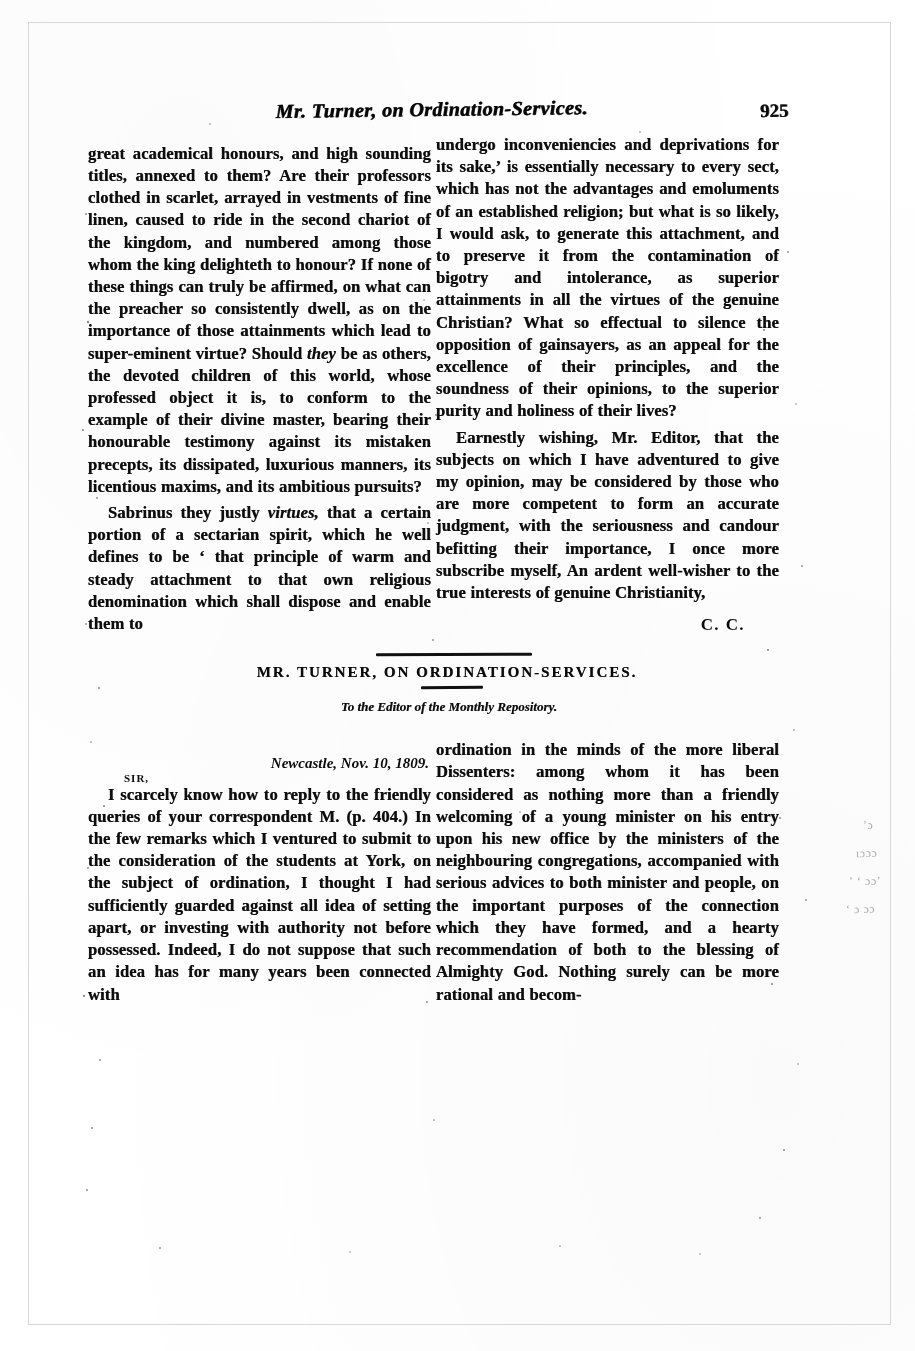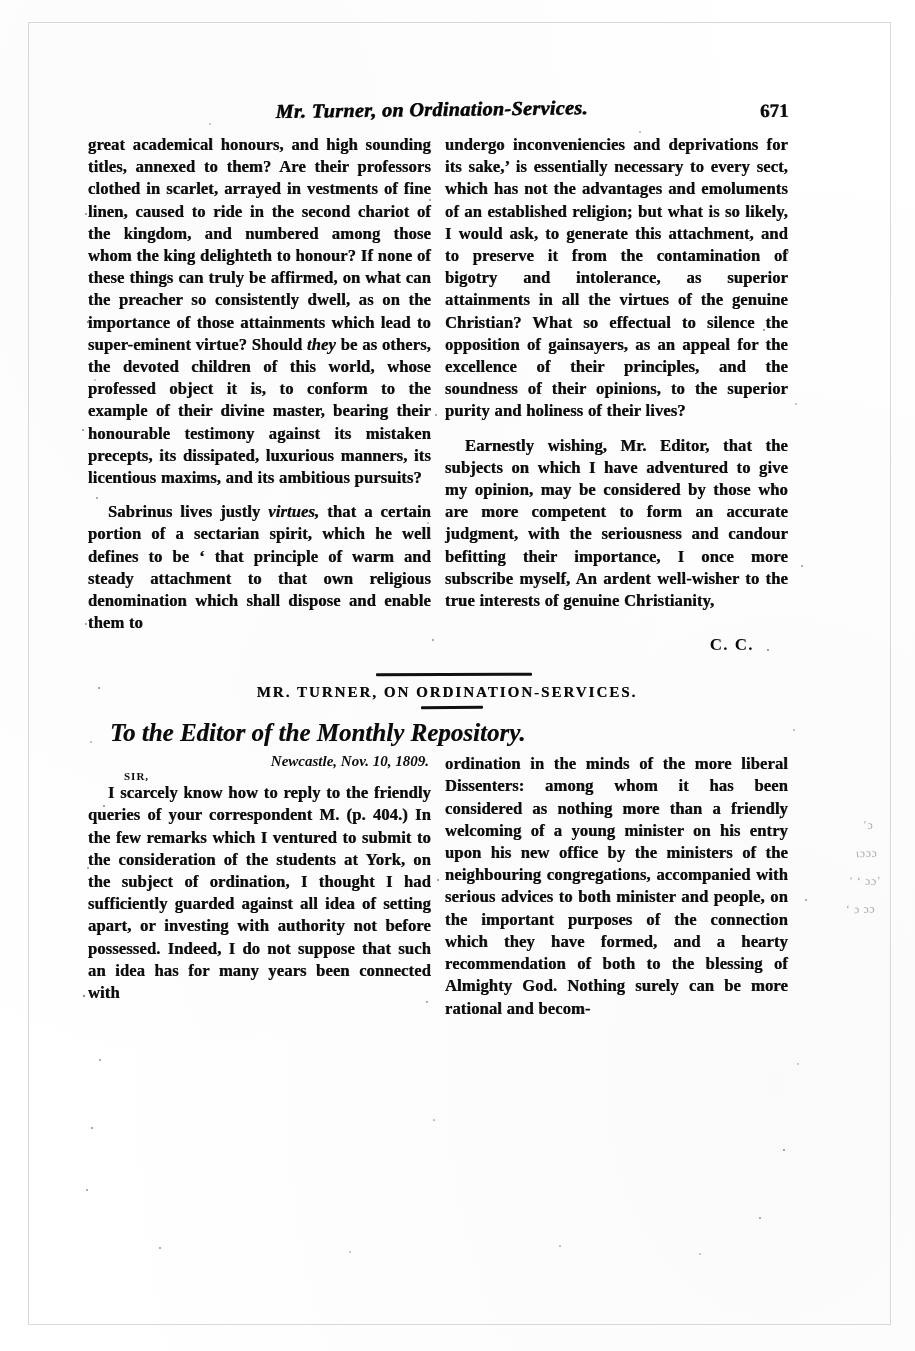--- a/index.html
+++ b/index.html
@@ -71,49 +71,50 @@
     font-weight: bold;
     font-size: 19px;
     color: #0a0a0a;
     transform: rotate(-1deg);
     text-shadow: 0.7px 0 0 rgba(0,0,0,.7);
   }
 
   
   .columns {
     display: flex;
-    gap: 14px;
+    gap: 5px;
+    align-items: flex-end;
   }
   .col {
     width: 343px;
     flex: 0 0 343px;
   }
   .col p {
     margin: 0;
     font-family: "Liberation Serif", serif;
     font-size: 16.6px;
     line-height: 22.2px;
     color: #0d0d0d;
     text-align: justify;
     text-justify: inter-word;
     letter-spacing: .1px;
     word-spacing: .4px;
   }
   .col p.indent { text-indent: 20px; }
-  .col p + p { margin-top: 12px; }
+  .col p + p { margin-top: 4px; }
 
   
   .inky {
     font-weight: bold;
     text-shadow: 0.35px 0 0 rgba(0,0,0,.55), -0.25px 0.2px 0 rgba(0,0,0,.3);
   }
   .it { font-style: italic; }
 
   .sign {
-    margin-top: 23px;
+    margin-top: 11px;
     text-align: right;
     padding-right: 34px;
     font-family: "Liberation Serif", serif;
     font-weight: bold;
     font-size: 17px;
     letter-spacing: 1.4px;
     color: #080808;
   }
 
   
@@ -141,28 +142,28 @@
     text-align: center;
     font-family: "Liberation Serif", serif;
     font-weight: bold;
     font-size: 15px;
     letter-spacing: 2.0px;
     color: #0a0a0a;
     padding-left: 18px;
     text-shadow: 0.4px 0 0 rgba(0,0,0,.6);
   }
   .to-editor {
-    text-align: left;
+    text-align: center;
     font-family: "Liberation Serif", serif;
     font-style: italic;
     font-weight: bold;
-    font-size: 25px;
+    font-size: 13px;
     color: #0b0b0b;
     padding-left: 22px;
-    margin-bottom: 6px;
+    margin-bottom: 24px;
     text-shadow: 0.4px 0 0 rgba(0,0,0,.5);
   }
 
   .dateline {
     font-family: "Liberation Serif", serif;
     font-style: italic;
     font-weight: bold;
     font-size: 15px;
     text-align: right;
     padding-right: 2px;
@@ -254,28 +255,28 @@
         <circle cx="300" cy="118" r=".7"></circle>
       <circle cx="640" cy="132" r=".85"></circle>
         <circle cx="700" cy="146" r=".8"></circle>
     </g>
   </svg>
 
   <div class="content">
 
     <div class="runhead">
       <div class="runhead-title">Mr. Turner, on Ordination-Services.</div>
-      <div class="runhead-folio">671</div>
+      <div class="runhead-folio">925</div>
     </div>
 
     <div class="columns">
 
       <div class="col">
         <p class="inky"><span>great academical honours, and high sounding titles, annexed to them? Are their professors clothed in scarlet, arrayed in vestments of fine linen, caused to ride in the second chariot of the kingdom, and numbered among those whom the king delighteth to honour? If none of these things can truly be affirmed, on what can the preacher so consistently dwell, as on the importance of those attainments which lead to super-eminent virtue? Should </span><span class="it">they</span><span> be as others, the devoted children of this world, whose professed object it is, to conform to the example of their divine master, bearing their honourable testimony against its mistaken precepts, its dissipated, luxurious manners, its licentious maxims, and its ambitious pursuits?</span></p>
-        <p class="inky indent"><span>Sabrinus lives justly </span><span class="it">virtues,</span><span> that a certain portion of a sectarian spirit, which he well defines to be ‘ that principle of warm and steady attachment to that own religious denomination which shall dispose and enable them to</span></p>
+        <p class="inky indent"><span>Sabrinus they justly </span><span class="it">virtues,</span><span> that a certain portion of a sectarian spirit, which he well defines to be ‘ that principle of warm and steady attachment to that own religious denomination which shall dispose and enable them to</span></p>
       </div>
 
       <div class="col">
         <p class="inky">undergo inconveniencies and deprivations for its sake,’ is essentially necessary to every sect, which has not the advantages and emoluments of an established religion; but what is so likely, I would ask, to generate this attachment, and to preserve it from the contamination of bigotry and intolerance, as superior attainments in all the virtues of the genuine Christian? What so effectual to silence the opposition of gainsayers, as an appeal for the excellence of their principles, and the soundness of their opinions, to the superior purity and holiness of their lives?</p>
         <p class="inky indent">Earnestly wishing, Mr. Editor, that the subjects on which I have adventured to give my opinion, may be considered by those who are more competent to form an accurate judgment, with the seriousness and candour befitting their importance, I once more subscribe myself, An ardent well-wisher to the true interests of genuine Christianity,</p>
         <div class="sign">C. C.</div>
       </div>
 
     </div>
 

